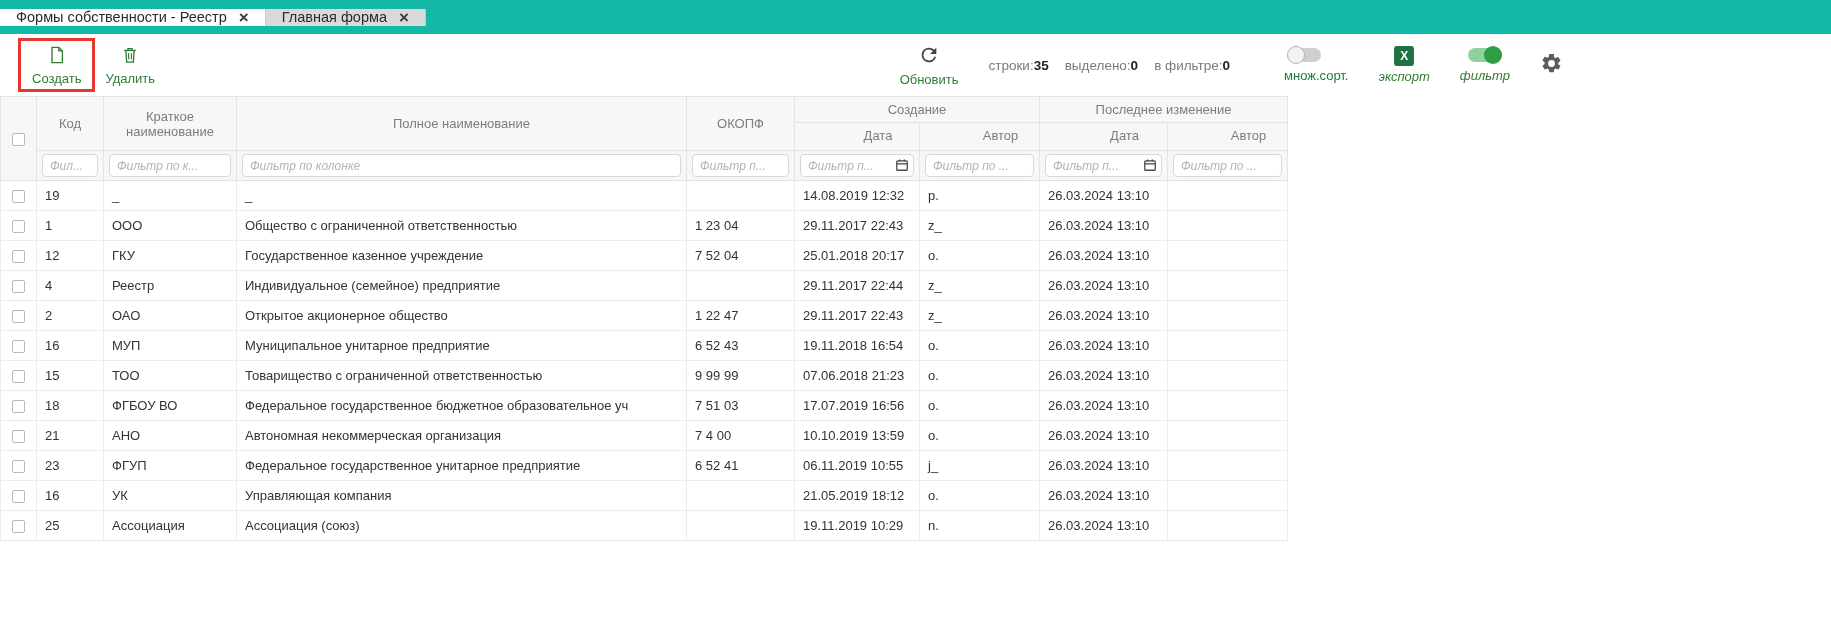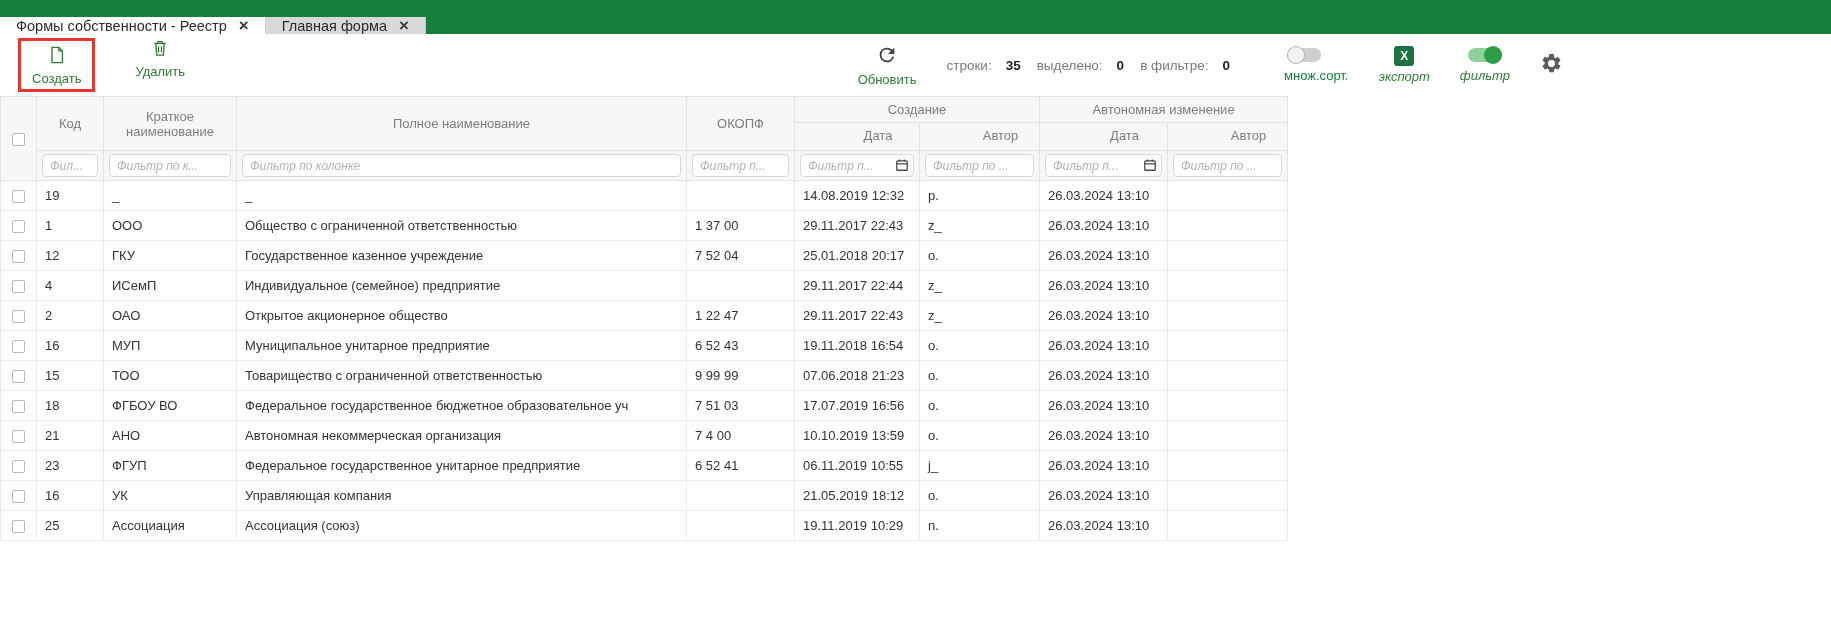--- a/index.html
+++ b/index.html
@@ -7,49 +7,49 @@
   body {
     width: 1831px; height: 630px;
     background: #fff;
     font-family: "Liberation Sans", sans-serif;
     overflow: hidden;
     color: #333;
   }
 
   
   .tabbar {
-    display: flex; align-items: flex-end;
-    height: 34px; background: #15803d;
+    display: flex; align-items: center;
+    height: 34px; background: #14b8a6;
   }
   .tab {
     display: flex; align-items: center; gap: 12px;
     padding: 0 16px; font-size: 14.5px; color: #2b2b2b;
     cursor: pointer; white-space: nowrap;
   }
   .tab.active { background: #fff; border-right: 1px solid #cfcfcf; }
   .tab.inactive { background: #d9d9d9; border-right: 1px solid #c6c6c6; }
   .tab .close { font-size: 17px; font-weight: bold; color: #3a3a3a; line-height: 1; }
 
   
   .toolbar {
     height: 62px; background: #fff;
     display: flex; align-items: center; justify-content: space-between;
     padding: 0 268px 0 18px;
   }
-  .tb-left { display: flex; gap: 40px; }
+  .tb-left { display: flex; align-items: center; gap: 10px; }
   .tb-right { display: flex; align-items: center; gap: 30px; }
   .tool-btn {
     display: flex; flex-direction: column; align-items: center; gap: 3px;
     background: none; border: none; padding: 0;
     font-family: inherit; font-size: 13px; color: #2e7d32; cursor: pointer;
   }
   .annotation-box { border: 3px solid #e8352e; padding: 4px 11px 3px; }
 
   .stats { display: flex; gap: 16px; font-size: 13.5px; color: #7a7a7a; white-space: nowrap; }
-  .stat b { color: #1f1f1f; font-weight: bold; margin-left: 14px; }
+  .stat b { color: #1f1f1f; font-weight: bold; margin-left: 0; }
 
   .toggle-group {
     display: flex; flex-direction: column; align-items: center; gap: 6px;
     cursor: pointer; font-size: 13px;
   }
   .toggle { width: 34px; height: 14px; border-radius: 7px; position: relative; }
   .toggle .knob { width: 18px; height: 18px; border-radius: 50%; position: absolute; top: -2px; }
   .toggle.off { background: #cfcfcf; }
   .toggle.off .knob { left: 0; background: #f2f2f2; border: 1px solid #b5b5b5; }
   .toggle.on { background: #8fd19a; }
@@ -206,21 +206,21 @@
   <thead>
     <tr class="group-row">
       <th class="col-cb" rowspan="3">
         <span class="checkbox"></span>
       </th>
       <th rowspan="2">Код</th>
       <th rowspan="2">Краткое наименование</th>
       <th rowspan="2">Полное наименование</th>
       <th rowspan="2">ОКОПФ</th>
       <th colspan="2">Создание</th>
-      <th colspan="2">Автономная изменение</th>
+      <th colspan="2">Последнее изменение</th>
     </tr>
     <tr class="cols-row">
       <th>Дата</th>
       <th>Автор</th>
       <th>Дата</th>
       <th>Автор</th>
     </tr>
     <tr class="filter-row">
       <th>
         <input class="filter-input" placeholder="Фил..." style="">
@@ -276,41 +276,41 @@
         <td>14.08.2019 12:32</td>
         <td>p.</td>
         <td>26.03.2024 13:10</td>
         <td></td>
       </tr>
       <tr>
         <td class="col-cb"><span class="checkbox"></span></td>
         <td>1</td>
         <td>ООО</td>
         <td>Общество с ограниченной ответственностью</td>
-        <td>1 37 00</td>
+        <td>1 23 04</td>
         <td>29.11.2017 22:43</td>
         <td>z_</td>
         <td>26.03.2024 13:10</td>
         <td></td>
       </tr>
       <tr>
         <td class="col-cb"><span class="checkbox"></span></td>
         <td>12</td>
         <td>ГКУ</td>
         <td>Государственное казенное учреждение</td>
         <td>7 52 04</td>
         <td>25.01.2018 20:17</td>
         <td>o.</td>
         <td>26.03.2024 13:10</td>
         <td></td>
       </tr>
       <tr>
         <td class="col-cb"><span class="checkbox"></span></td>
         <td>4</td>
-        <td>ИСемП</td>
+        <td>Реестр</td>
         <td>Индивидуальное (семейное) предприятие</td>
         <td></td>
         <td>29.11.2017 22:44</td>
         <td>z_</td>
         <td>26.03.2024 13:10</td>
         <td></td>
       </tr>
       <tr>
         <td class="col-cb"><span class="checkbox"></span></td>
         <td>2</td>

